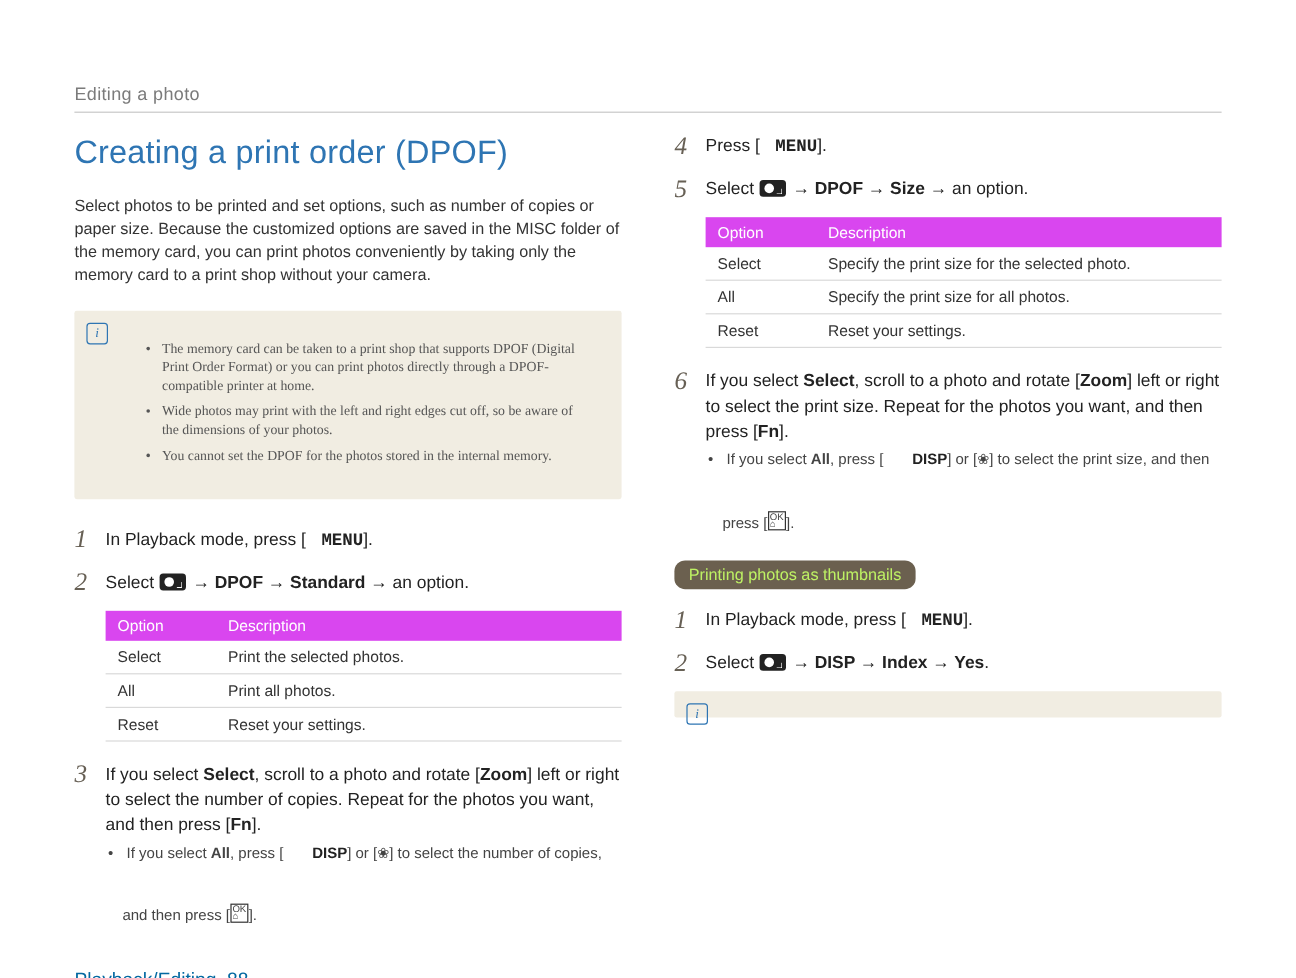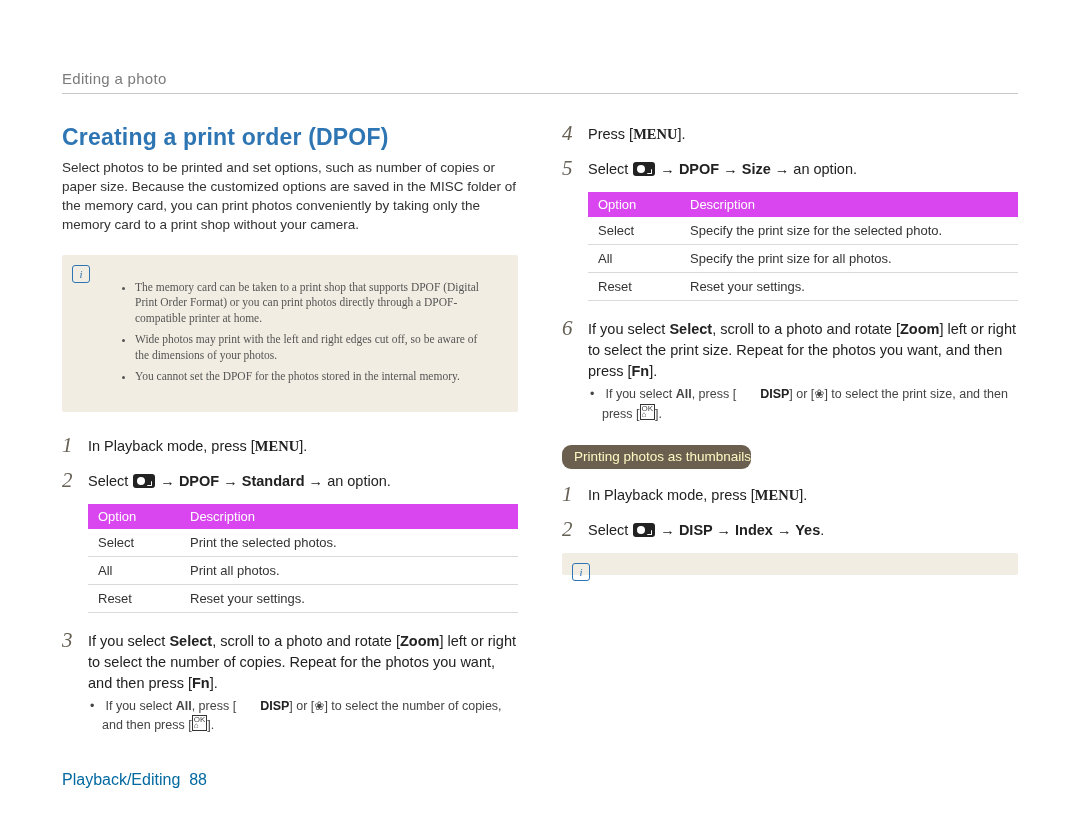--- a/index.html
+++ b/index.html
@@ -16,35 +16,35 @@
     padding: 70px 62px 30px 62px;
     box-sizing: border-box;
   }
   .breadcrumb {
     font-size: 15px;
     font-weight: 300;
     color: #7b7b7b;
     letter-spacing: 0.3px;
     border-bottom: 1px solid #c8c8c8;
     padding-bottom: 6px;
-    margin-bottom: 28px;
+    margin-bottom: 16px;
   }
   .columns {
     display: flex;
     gap: 44px;
   }
   .col {
     flex: 1 1 0;
     min-width: 0;
   }
   h2.section-title {
     color: #2e75b3;
-    font-size: 23px;
-    font-weight: 700;
-    margin: 2px 0 8px 0;
+    font-size: 27px;
+    font-weight: 400;
+    margin: 2px 0 20px 0;
     letter-spacing: 0.2px;
   }
   .intro {
     font-size: 13.5px;
     line-height: 1.4;
     color: #333;
     margin-bottom: 20px;
   }
   .note-box {
     background: #f1ede2;
@@ -96,21 +96,22 @@
     line-height: 1;
     min-width: 16px;
     padding-top: 1px;
   }
   .step-body {
     flex: 1;
     padding-top: 2px;
   }
   .keycap {
     font-weight: 700;
-    font-family: Liberation Serif, serif;
+    font-family: Liberation Mono, monospace;
+    padding-left: 13px;
   }
   .bold { font-weight: 700; }
   .camera-icon {
     display: inline-block;
     width: 22px;
     height: 14px;
     background: #222;
     border-radius: 3px;
     position: relative;
     vertical-align: -2px;
@@ -168,42 +169,43 @@
     margin-top: 4px;
   }
   .substep .bullet {
     display: inline-block;
     width: 12px;
     margin-left: -12px;
   }
   .badge-label {
     display: inline-block;
     background: #6b604f;
-    color: #fef9c3;
+    color: #bef264;
     font-size: 13.5px;
-    padding: 4px 0 5px 12px;
+    padding: 4px 12px 5px 12px;
     border-radius: 9px;
     margin: 10px 0 14px 0;
   }
   .greyicon {
     display: inline-block;
     font-weight: 700;
     font-size: 12.5px;
     vertical-align: baseline;
     color: #222;
     margin-left: 24px;
   }
   .ok-icon {
     display: inline-block;
     border: 1px solid #333;
     font-size: 8px;
     line-height: 6px;
     padding: 1px 1px;
     text-align: left;
     vertical-align: 1px;
+    margin-top: 33px;
   }
   .flower-icon {
     display: inline-block;
     font-size: 12px;
     vertical-align: baseline;
   }
   .page-footer {
     text-align: left;
     font-size: 16px;
     color: #0369a1;

